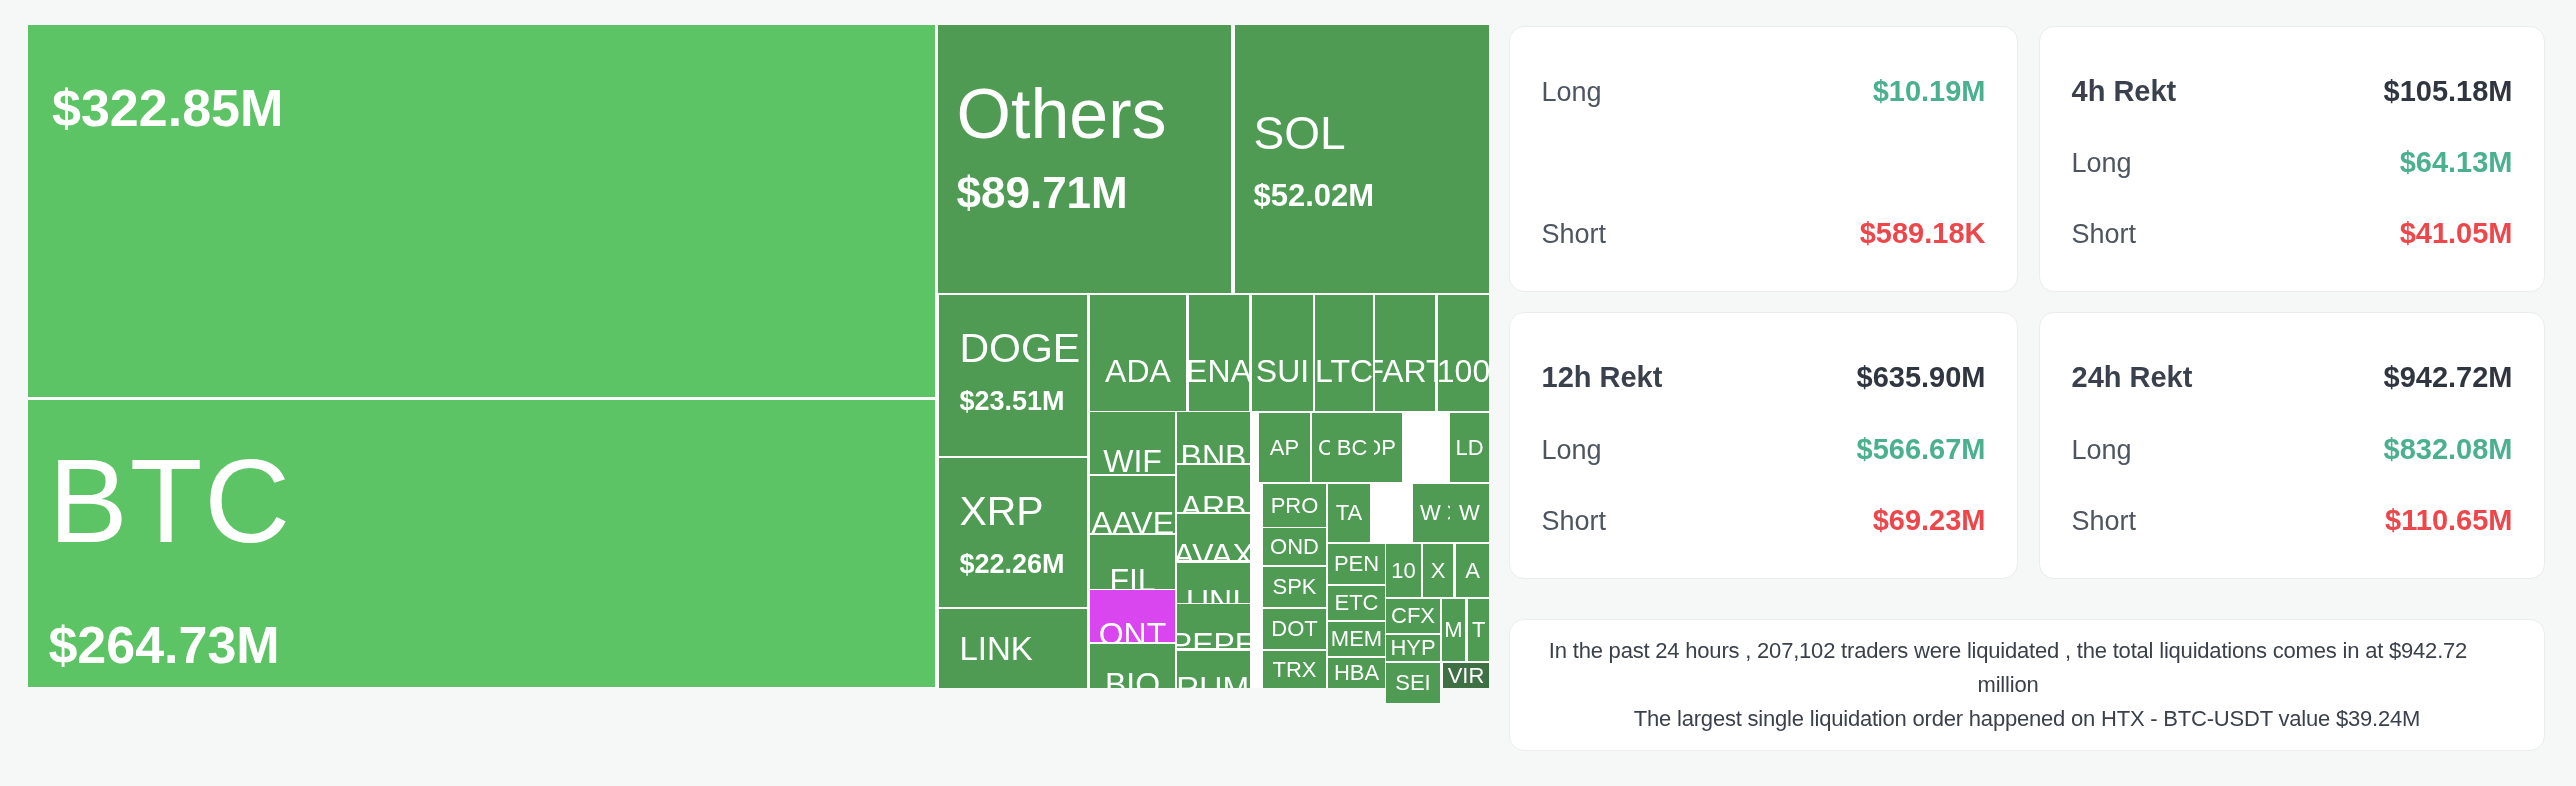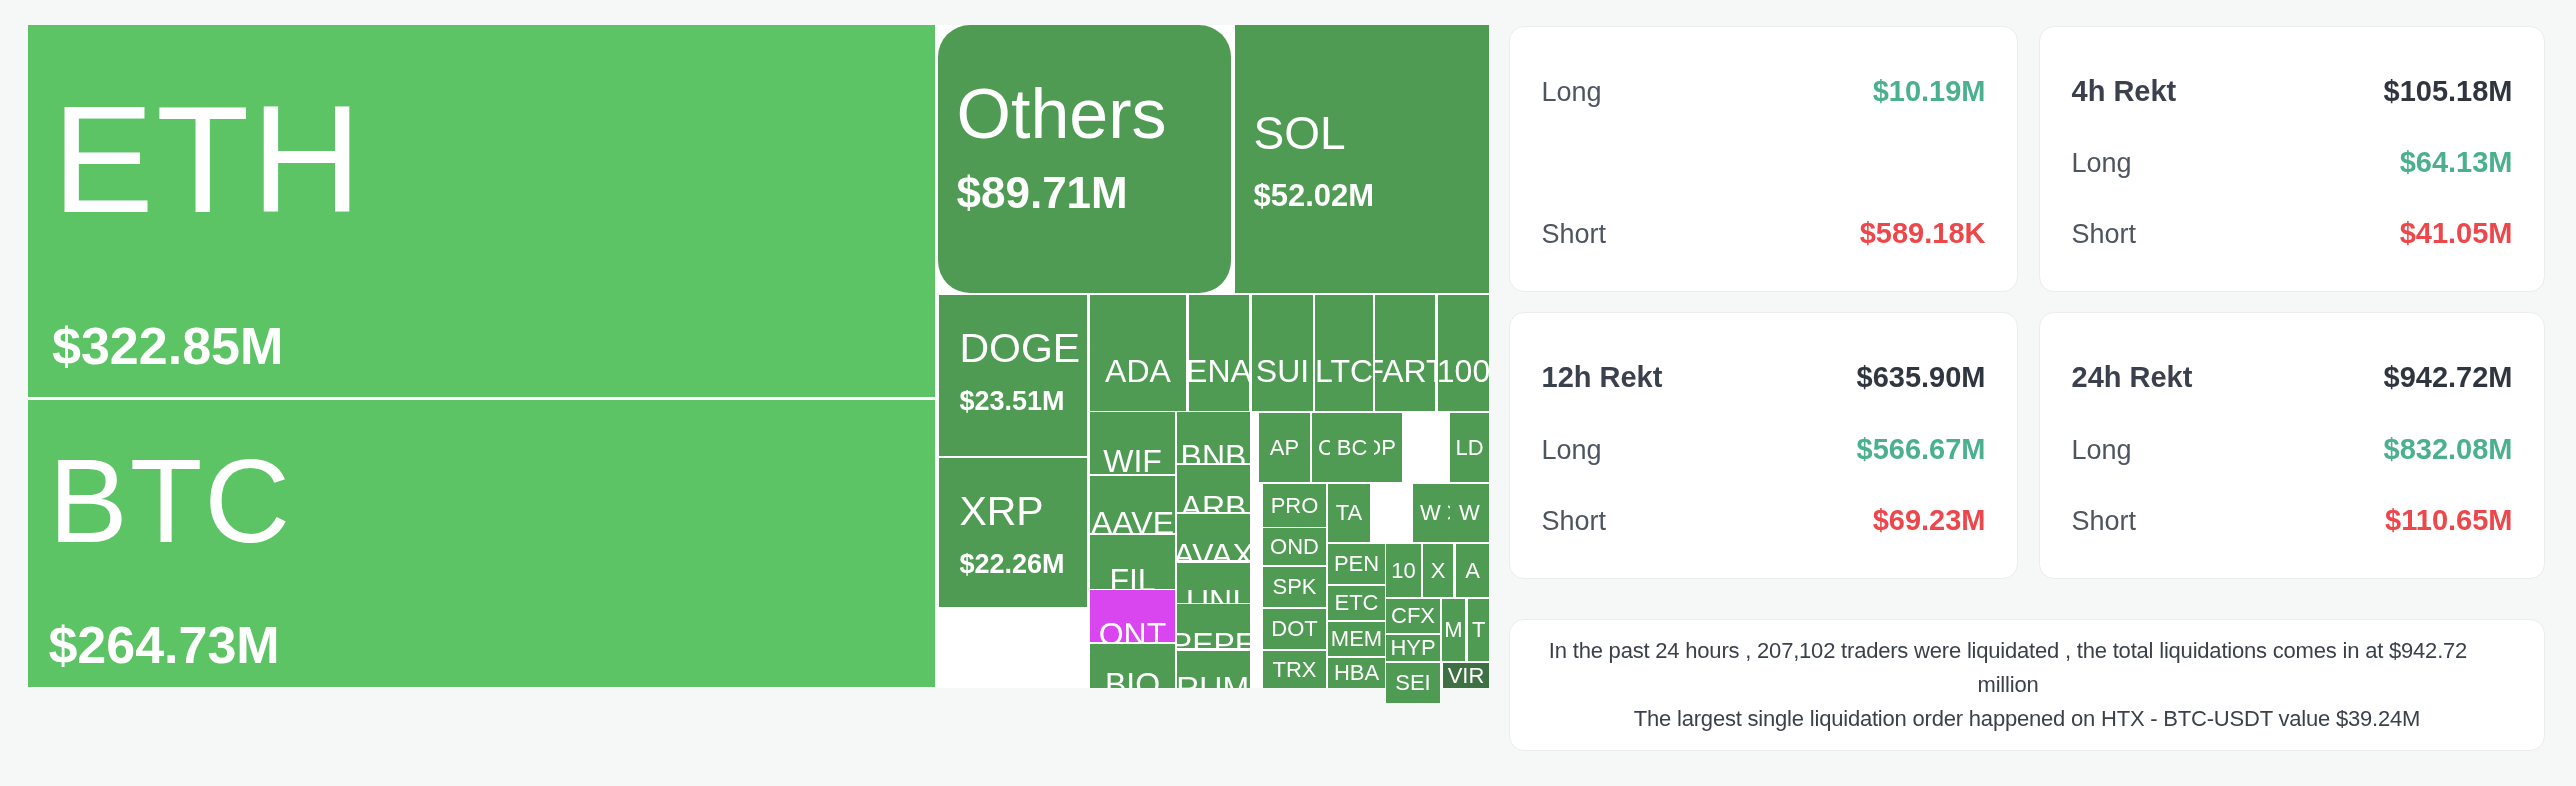--- a/index.html
+++ b/index.html
@@ -24,21 +24,21 @@
   .tone-red{background:#d946ef;}
   .tone-dark{background:#3e7044;}
   .cell .sym{line-height:1;white-space:nowrap;}
   .cell .val{line-height:1;font-weight:700;white-space:nowrap;}
   .s-eth{padding:57px 0 0 24px;gap:85px;}
   .s-eth .sym{font-size:153px;letter-spacing:1.9px;}
   .s-eth .val{font-size:52px;}
   .s-btc{padding:41px 0 0 20.4px;gap:59px;}
   .s-btc .sym{font-size:119px;letter-spacing:1.9px;}
   .s-btc .val{font-size:52px;}
-  .s-others{padding:54px 0 0 18.5px;gap:22px;border-radius:32px;}
+  .s-others{padding:54px 0 0 18.5px;gap:22px;}
   .s-others .sym{font-size:70px;}
   .s-others .val{font-size:44px;}
   .s-sol{padding:85px 0 0 18.5px;gap:24px;}
   .s-sol .sym{font-size:46px;}
   .s-sol .val{font-size:31px;}
   .s-md{padding:33px 0 0 20.4px;gap:18.5px;}
   .s-md .sym{font-size:41px;}
   .s-md .val{font-size:27px;}
   .s-link{justify-content:center;padding-left:20.4px;}
   .s-link .sym{font-size:33px;}
@@ -73,21 +73,20 @@
   }
   .summary-card p.first{max-width:936px;}
 </style>
 </head>
 <body>
 
 <div class="page">
 
   <div class="treemap">
       <div class="cell s-eth tone-bright" style="left: 0px; top: 0px; width: 907px; height: 372px;">
-        <div class="sym">ETH</div>
         <div class="val">$322.85M</div>
       </div>
       <div class="cell s-btc tone-bright" style="left: 0px; top: 375px; width: 907px; height: 287px;">
         <div class="sym">BTC</div>
         <div class="val">$264.73M</div>
       </div>
       <div class="cell s-others tone-mid" style="left: 910px; top: 0px; width: 293px; height: 268px;">
         <div class="sym">Others</div>
         <div class="val">$89.71M</div>
       </div>
@@ -96,20 +95,23 @@
         <div class="val">$52.02M</div>
       </div>
       <div class="cell s-md tone-mid" style="left: 911px; top: 270px; width: 148px; height: 161px;">
         <div class="sym">DOGE</div>
         <div class="val">$23.51M</div>
       </div>
       <div class="cell s-md tone-mid" style="left: 911px; top: 433px; width: 148px; height: 149px;">
         <div class="sym">XRP</div>
         <div class="val">$22.26M</div>
       </div>
+      <div class="cell s-link tone-mid" style="left: 911px; top: 584px; width: 148px; height: 79px;">
+        <div class="sym">LINK</div>
+      </div>
       <div class="cell s-sm tone-mid" style="left: 1062px; top: 270px; width: 96px; height: 116px;">
         <div class="sym">ADA</div>
       </div>
       <div class="cell s-sm tone-mid" style="left: 1161px; top: 270px; width: 60px; height: 116px;">
         <div class="sym">ENA</div>
       </div>
       <div class="cell s-sm tone-mid" style="left: 1224px; top: 270px; width: 61px; height: 116px;">
         <div class="sym">SUI</div>
       </div>
       <div class="cell s-sm tone-mid" style="left: 1287px; top: 270px; width: 58px; height: 116px;">

